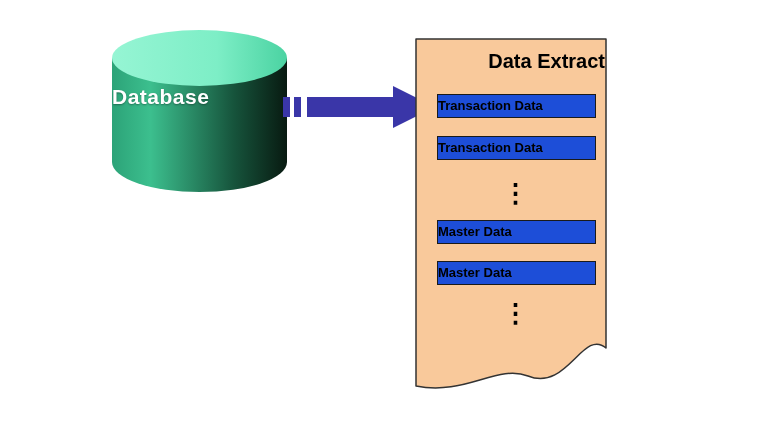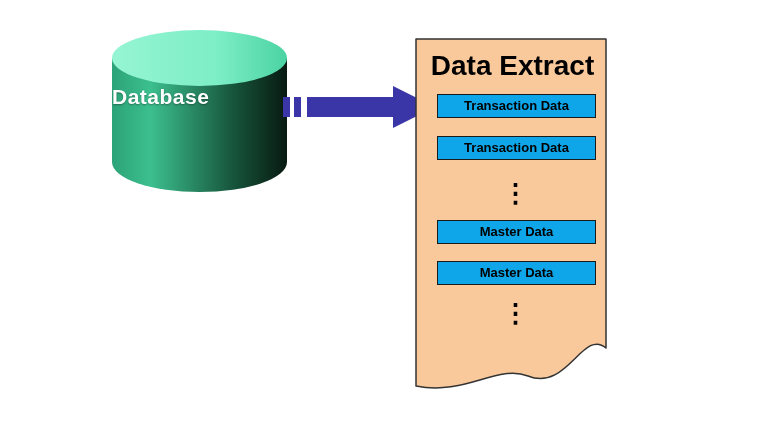--- a/index.html
+++ b/index.html
@@ -24,35 +24,34 @@
     font-size: 21px;
     letter-spacing: 0.5px;
     text-shadow: 0 1px 2px rgba(0,0,0,0.35);
   }
 
   
   .doc-title {
     left: 420px;
     top: 50px;
     width: 185px;
-    text-align: center;
+    text-align: right;
     color: #000000;
     font-weight: bold;
-    font-size: 28px;
+    font-size: 20px;
   }
 
   
   .item-box {
     left: 437px;
     width: 157px;
     height: 22px;
-    background: #0ea5e9;
+    background: #1d4ed8;
     border: 1px solid #1a1a1a;
     box-sizing: content-box;
-    text-align: center;
     font-weight: bold;
     font-size: 13px;
     line-height: 22px;
     color: #000000;
   }
   .item-box.b1 { top: 94px; }
   .item-box.b2 { top: 136px; }
   .item-box.b3 { top: 220px; }
   .item-box.b4 { top: 261px; }
 

